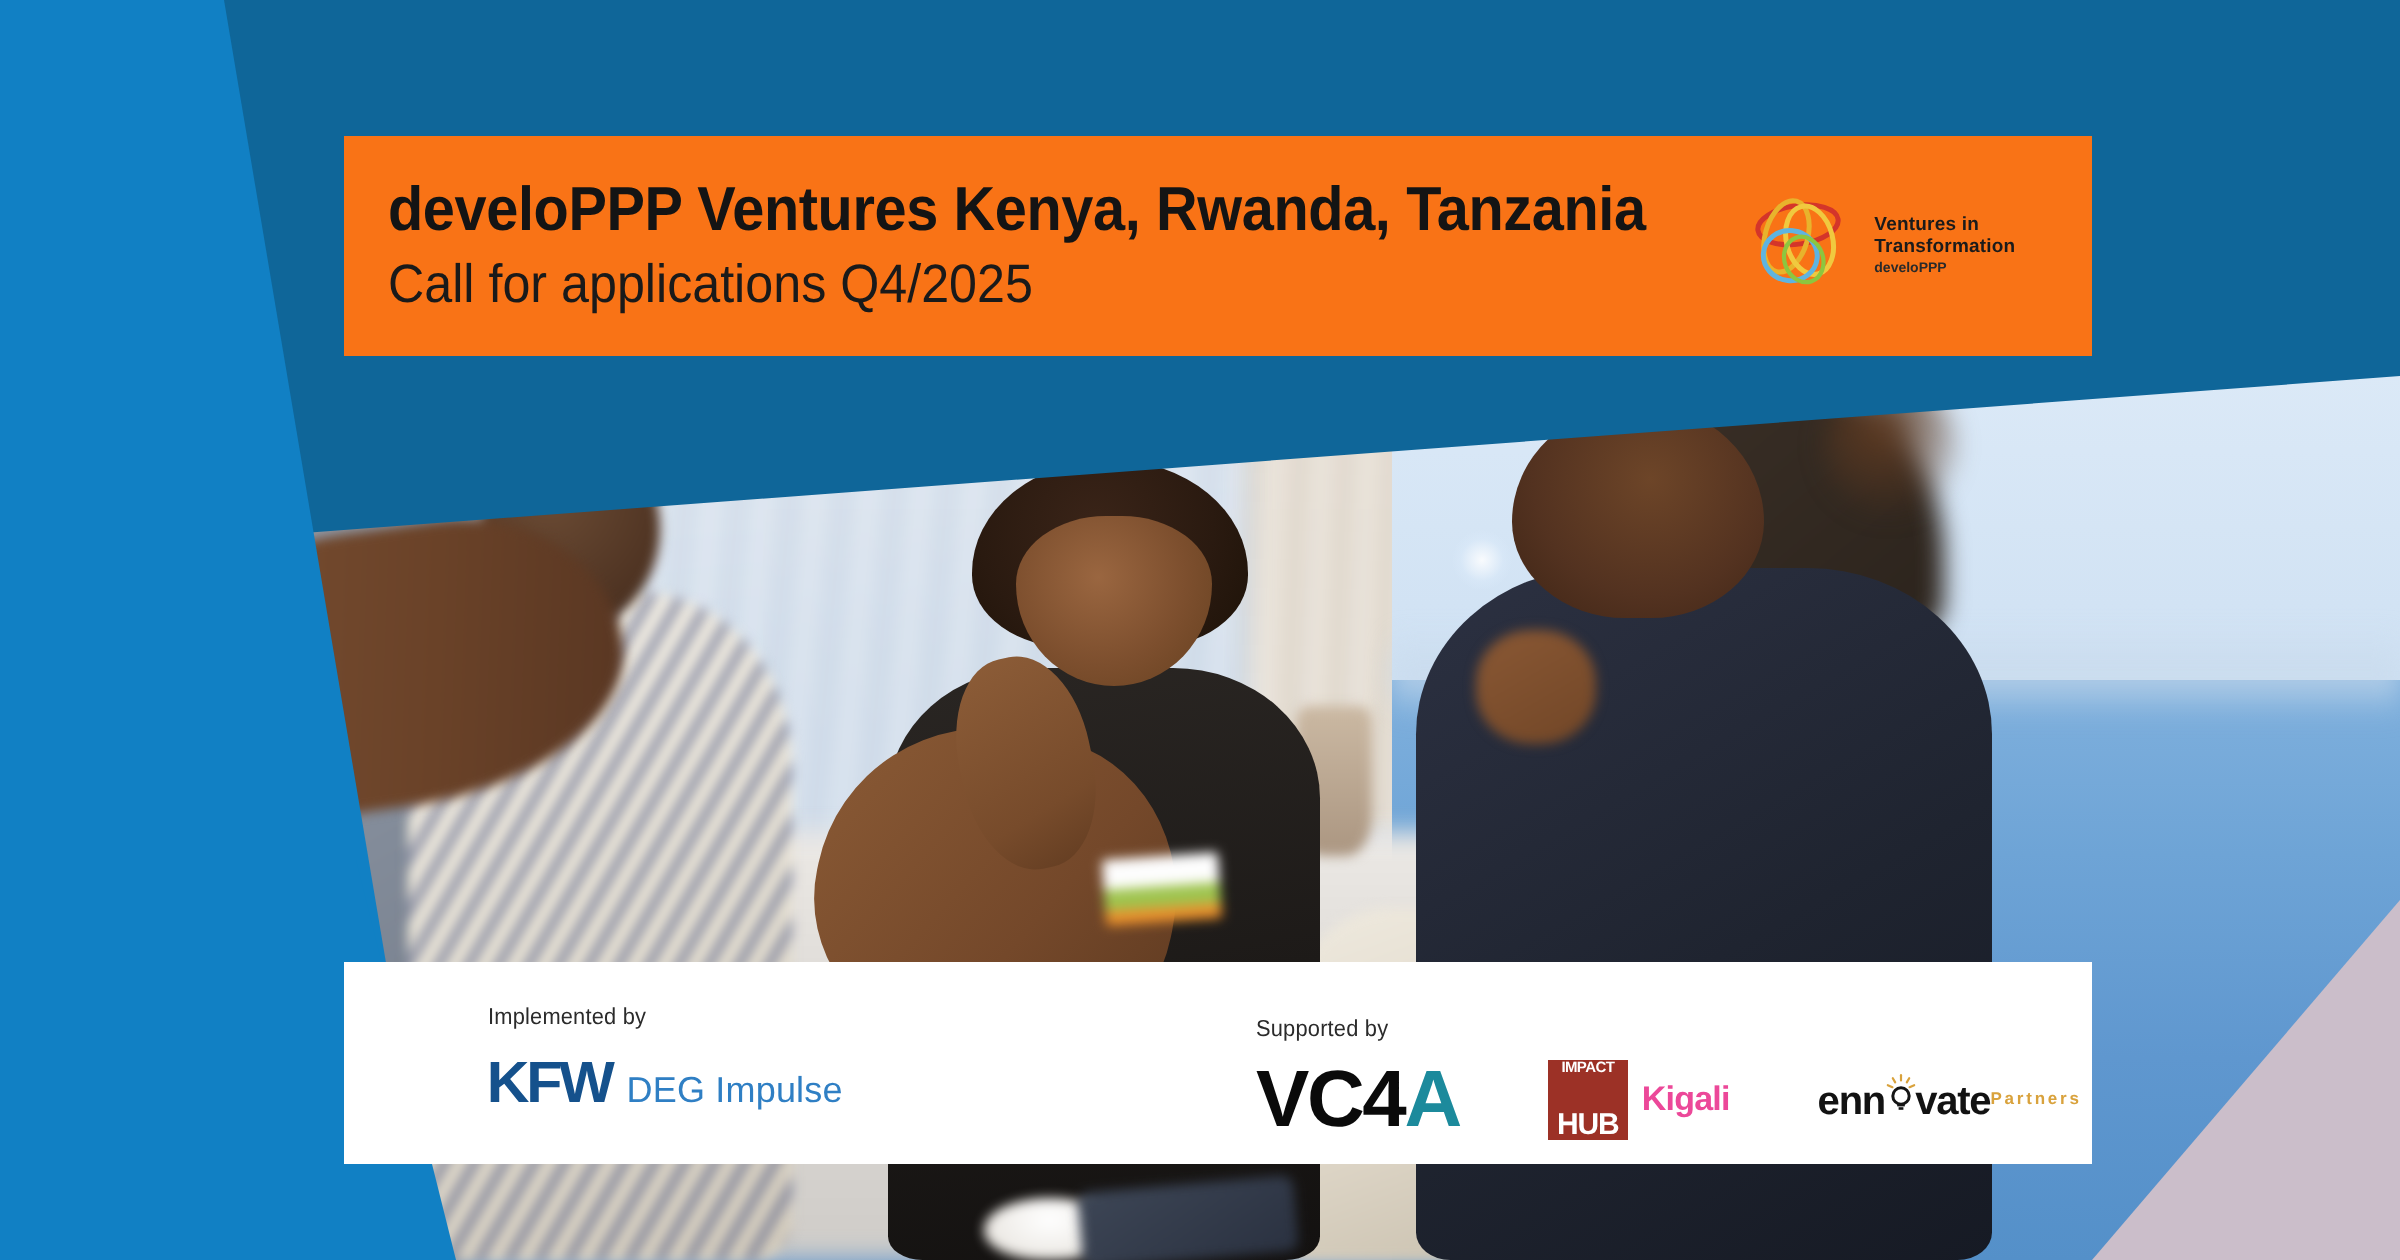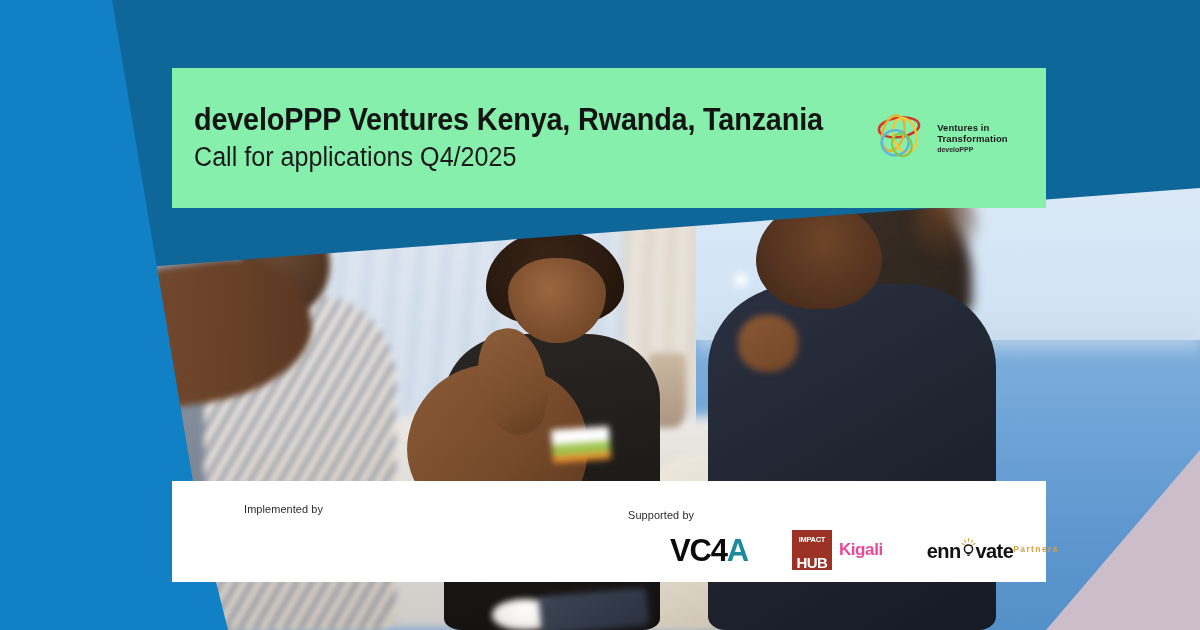--- a/index.html
+++ b/index.html
@@ -248,22 +248,22 @@
     position: absolute;
     left: 0; top: 0; width: 1200px; height: 630px;
     background: #cbbeca;
     clip-path: polygon(1046px 630px, 1200px 450px, 1200px 630px);
   }
 
   
   .header-card {
     position: absolute;
     left: 172px; top: 68px;
-    width: 874px; height: 140px;
-    background: #86efac;
+    width: 874px; height: 110px;
+    background: #f97316;
     display: flex;
     align-items: center;
     justify-content: space-between;
     padding: 0 24px 0 22px;
     box-sizing: border-box;
   }
   .header-text { display: flex; flex-direction: column; justify-content: center; }
   .title {
     font-family: "Liberation Sans Narrow", "Liberation Sans", sans-serif;
     font-size: 31px;
@@ -352,35 +352,34 @@
     letter-spacing: .1px;
   }
   .supp-logos {
     display: flex;
     align-items: center;
     gap: 44px;
     margin-top: 9px;
   }
   .vc4a {
     font-family: "Liberation Sans", sans-serif;
-    font-size: 31px;
+    font-size: 40px;
     font-weight: 700;
     letter-spacing: -1.2px;
     color: #0a0a0a;
     line-height: 1;
-    margin-left: 42px;
   }
   .vc4a .teal { color: #1c8a9c; }
 
   .ihub { display: flex; align-items: center; gap: 7px; }
   .ihub-square {
     width: 40px; height: 40px;
     background: #9c3126;
     display: flex; flex-direction: column;
-    align-items: center; justify-content: flex-end;
+    align-items: center; justify-content: space-between;
     gap: 12px;
   }
   .ihub-impact {
     font-family: "Liberation Sans", sans-serif;
     font-size: 7.5px; font-weight: 700; color: #ffffff;
     letter-spacing: -0.3px; line-height: 1;
   }
   .ihub-hub {
     font-family: "Liberation Sans", sans-serif;
     font-size: 15px; font-weight: 700; color: #ffffff;
@@ -484,20 +483,26 @@
         <div class="pit-l2">Transformation</div>
         <div class="pit-l3">develoPPP</div>
       </div>
     </div>
   </div>
 
   <div class="footer-card">
 
     <div class="impl-block">
       <div class="cap">Implemented by</div>
+      <div class="logo-row">
+        <div class="kfw-wrap">
+          <span class="kfw">KFW</span>
+          <span class="deg">DEG Impulse</span>
+        </div>
+      </div>
     </div>
 
     <div class="supp-block">
       <div class="cap">Supported by</div>
       <div class="supp-logos">
 
         <div class="vc4a"><span>VC4</span><span class="teal">A</span></div>
 
         <div class="ihub">
           <div class="ihub-square">

